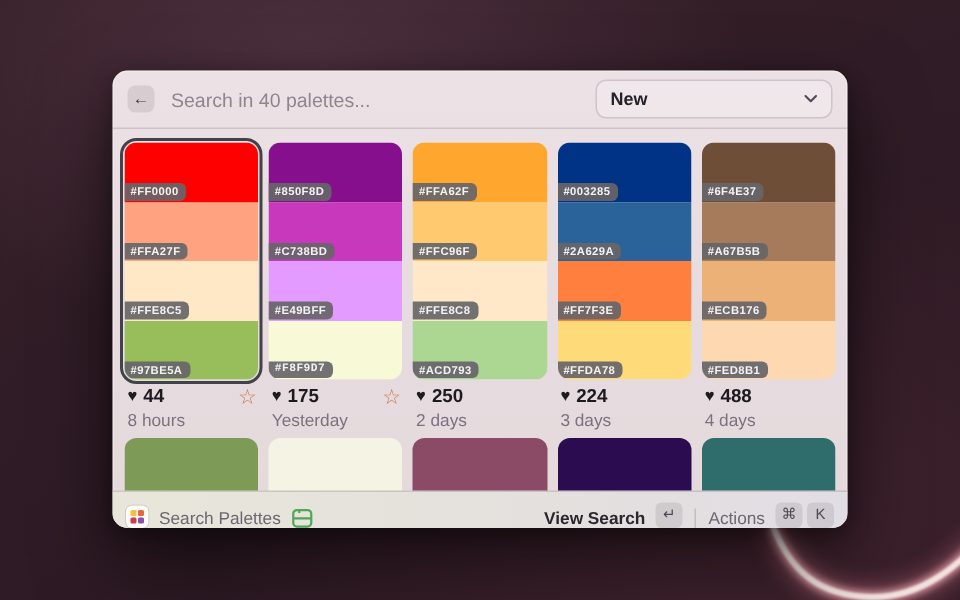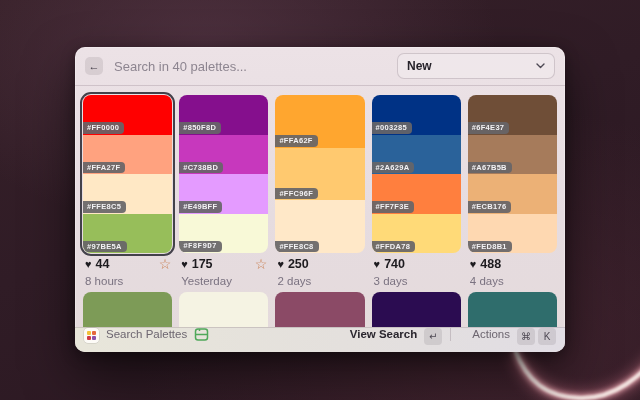--- a/index.html
+++ b/index.html
@@ -53,34 +53,34 @@
   .star{position:absolute;right:1px;top:-1px;font-size:14px;color:#c97e4f;line-height:1;}
   .age{font-size:11.5px;color:#7a7280;margin-top:4px;padding-left:2px;}
   .row2{display:grid;grid-template-columns:repeat(5,1fr);gap:7px;margin-top:3px;
     height:40px;overflow:hidden;}
   .row2 .palette-card2{height:60px;border-radius:8px;}
 
   
   .footer{position:absolute;left:0;right:0;bottom:0;height:25px;
     border-top:1px solid rgba(60,40,55,0.16);
     background:linear-gradient(90deg,#e8e6da 0%,#e4e0dd 55%,#e1dde4 100%);
-    display:flex;align-items:flex-start;padding:0 9px;box-sizing:border-box;}
+    display:flex;align-items:flex-end;padding:0 9px;box-sizing:border-box;}
   .app-icon{width:15px;height:15px;border-radius:4px;background:#fdfbf7;
     box-shadow:0 0 0 0.5px rgba(0,0,0,0.15);display:grid;
     grid-template-columns:1fr 1fr;grid-template-rows:1fr 1fr;padding:3px;box-sizing:border-box;gap:1px;}
   .app-icon i{border-radius:1px;}
   .footer-app{font-size:11.5px;color:#6d6670;margin:0 7px 0 7px;}
   .disk-icon{flex:0 0 auto;}
   .f-spacer{flex:1;}
   .primary-label{font-size:11.5px;font-weight:bold;color:#2b272f;margin-right:7px;}
   .key{min-width:18px;height:17px;border-radius:4px;background:rgba(40,30,40,0.10);
     color:#4e4954;font-size:10px;display:flex;align-items:center;justify-content:center;
     padding:0 3px;box-sizing:border-box;}
   .f-div{width:1px;height:13px;background:rgba(60,40,55,0.18);margin:0 8px;}
-  .secondary-label{font-size:11.5px;color:#6d6670;margin-right:7px;margin-left:13px;}
+  .secondary-label{font-size:11.5px;color:#6d6670;margin-right:7px;}
   .keys{display:flex;gap:3px;}
 </style>
 </head>
 <body>
 
 <svg id="streak" viewBox="0 0 640 400">
   <defs>
     <filter id="b1" x="-40%" y="-40%" width="180%" height="180%">
         <feGaussianBlur stdDeviation="7"></feGaussianBlur>
       </filter>
@@ -165,20 +165,23 @@
           <div class="palette-card">
             <div class="swatch" style="background: rgb(255, 166, 47);">
               <span class="chip">#FFA62F</span>
             </div>
             <div class="swatch" style="background: rgb(255, 201, 111);">
               <span class="chip">#FFC96F</span>
             </div>
             <div class="swatch" style="background: rgb(255, 232, 200);">
               <span class="chip">#FFE8C8</span>
             </div>
+            <div class="swatch" style="background: rgb(172, 215, 147);">
+              <span class="chip">#ACD793</span>
+            </div>
           </div>
           <div class="meta">
             <div class="meta-line1">
               <span class="heart">♥</span>
               <span class="likes">250</span>
             </div>
             <div class="age">2 days</div>
           </div>
         </div>
         <div class="palette-col">
@@ -192,21 +195,21 @@
             <div class="swatch" style="background: rgb(255, 127, 62);">
               <span class="chip">#FF7F3E</span>
             </div>
             <div class="swatch" style="background: rgb(255, 218, 120);">
               <span class="chip">#FFDA78</span>
             </div>
           </div>
           <div class="meta">
             <div class="meta-line1">
               <span class="heart">♥</span>
-              <span class="likes">740</span>
+              <span class="likes">224</span>
             </div>
             <div class="age">3 days</div>
           </div>
         </div>
         <div class="palette-col">
           <div class="palette-card">
             <div class="swatch" style="background: rgb(111, 78, 55);">
               <span class="chip">#6F4E37</span>
             </div>
             <div class="swatch" style="background: rgb(166, 123, 91);">

